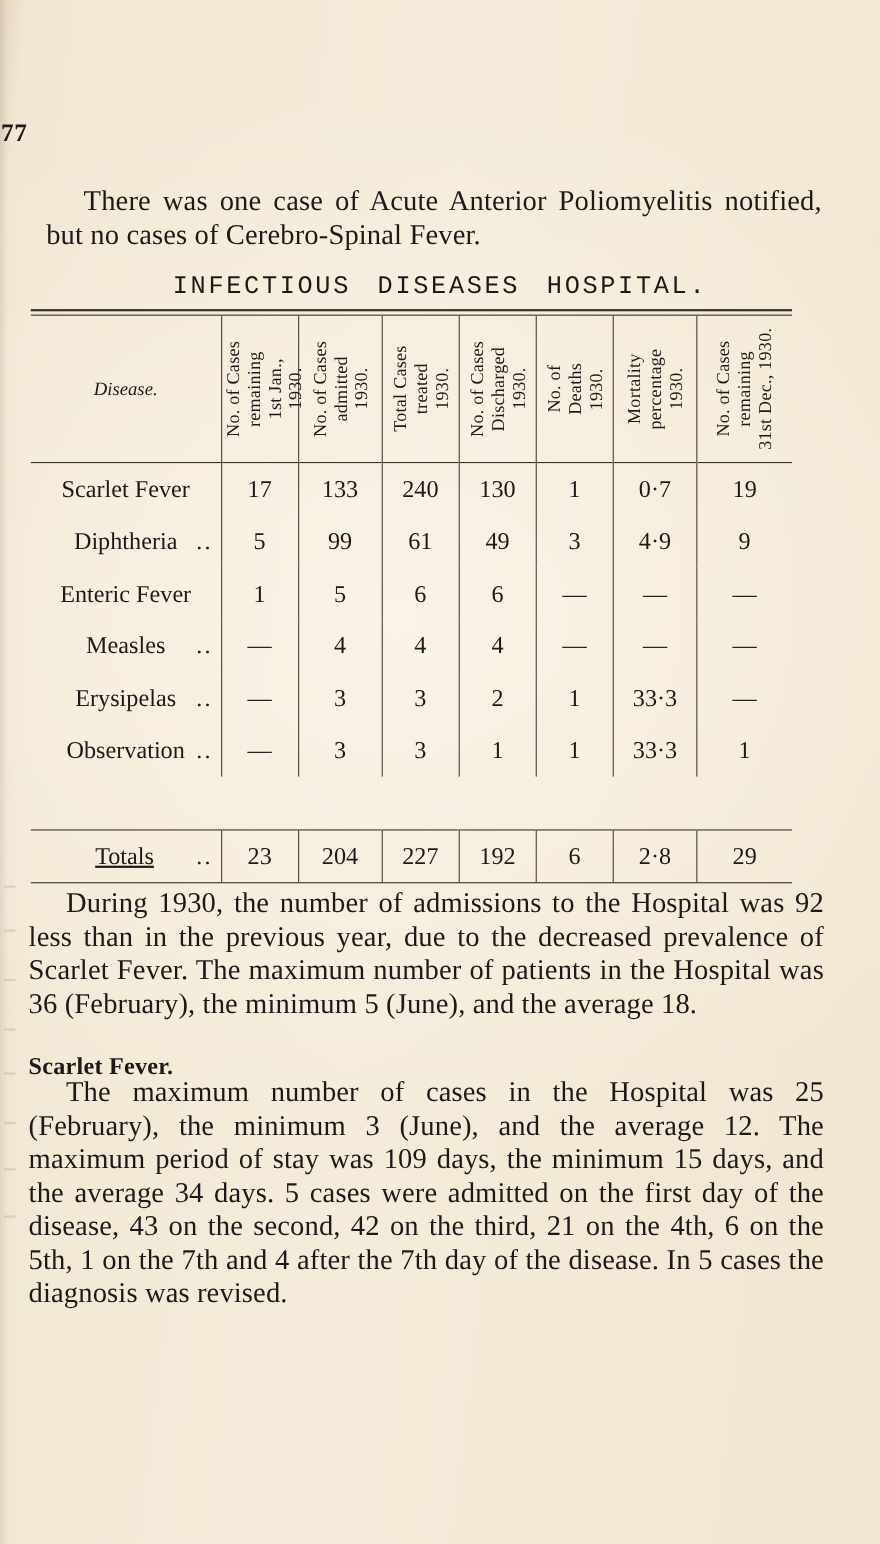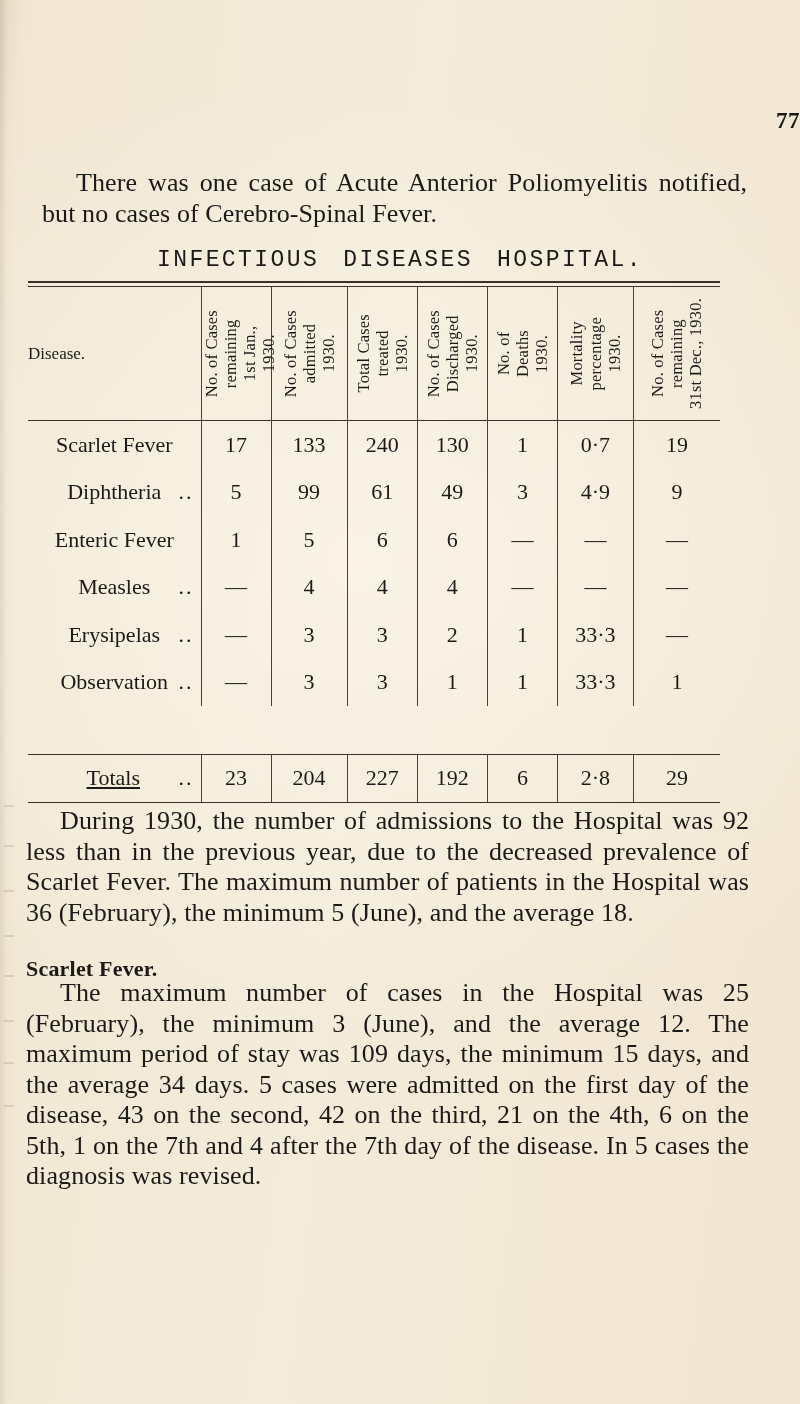--- a/index.html
+++ b/index.html
@@ -41,21 +41,21 @@
   .content {
     position: absolute;
     left: 0; top: 0;
     width: 800px; height: 1404px;
   }
 
   .folio {
     position: absolute;
     top: 108px;
     left: 1px; right: 0;
-    text-align: right;
+    text-align: left;
     font-size: 23px;
     font-weight: bold;
     letter-spacing: 0.5px;
   }
 
   .para {
     position: absolute;
     font-size: 26px;
     line-height: 30.5px;
     text-align: justify;
@@ -128,21 +128,22 @@
     transform: rotate(180deg);
     white-space: pre-line;
     font-size: 16.5px;
     line-height: 19px;
     text-align: center;
     letter-spacing: 0.2px;
     margin: 0 auto;
   }
   .dis-head {
     font-size: 17px;
-    text-align: left;
+    text-align: center;
+    font-style: italic;
   }
   .head-rule td {
     border-left: none;
     height: 0;
     padding: 0;
   }
   .head-rule {
     border-bottom: 1.6px solid #3a3229;
   }
   table.data tbody td {

